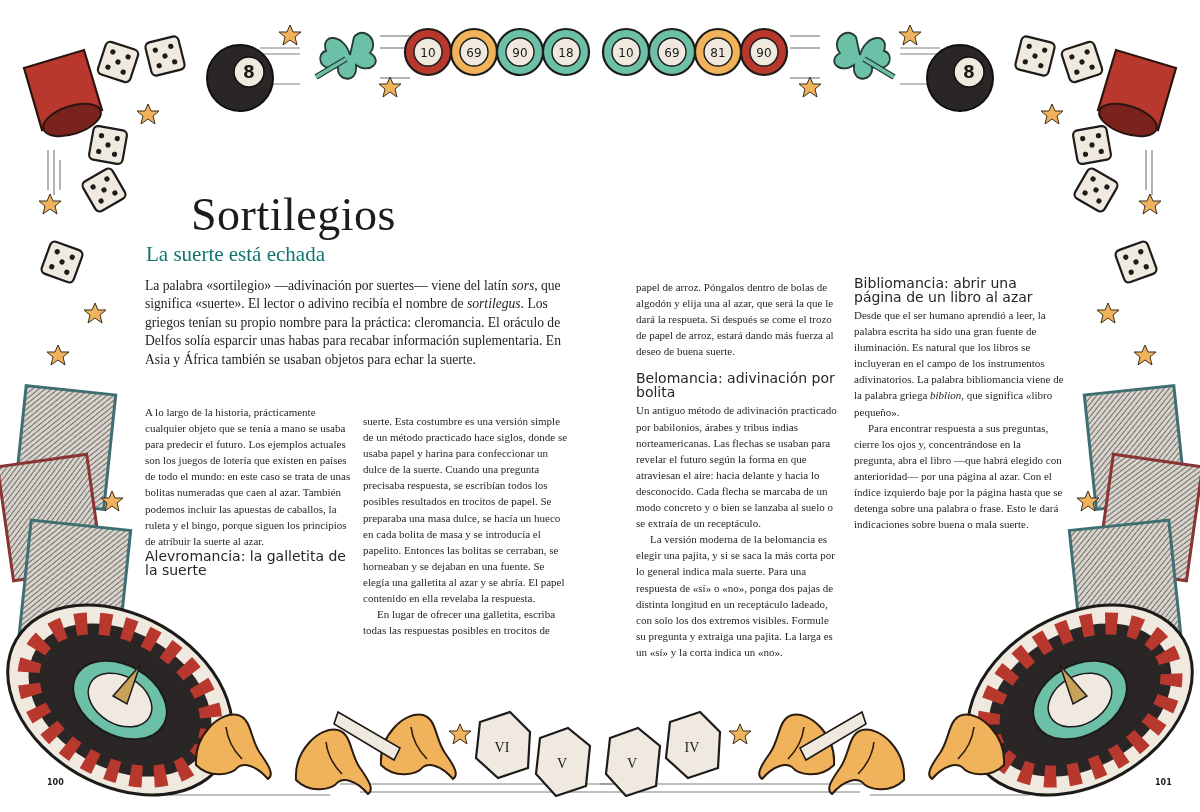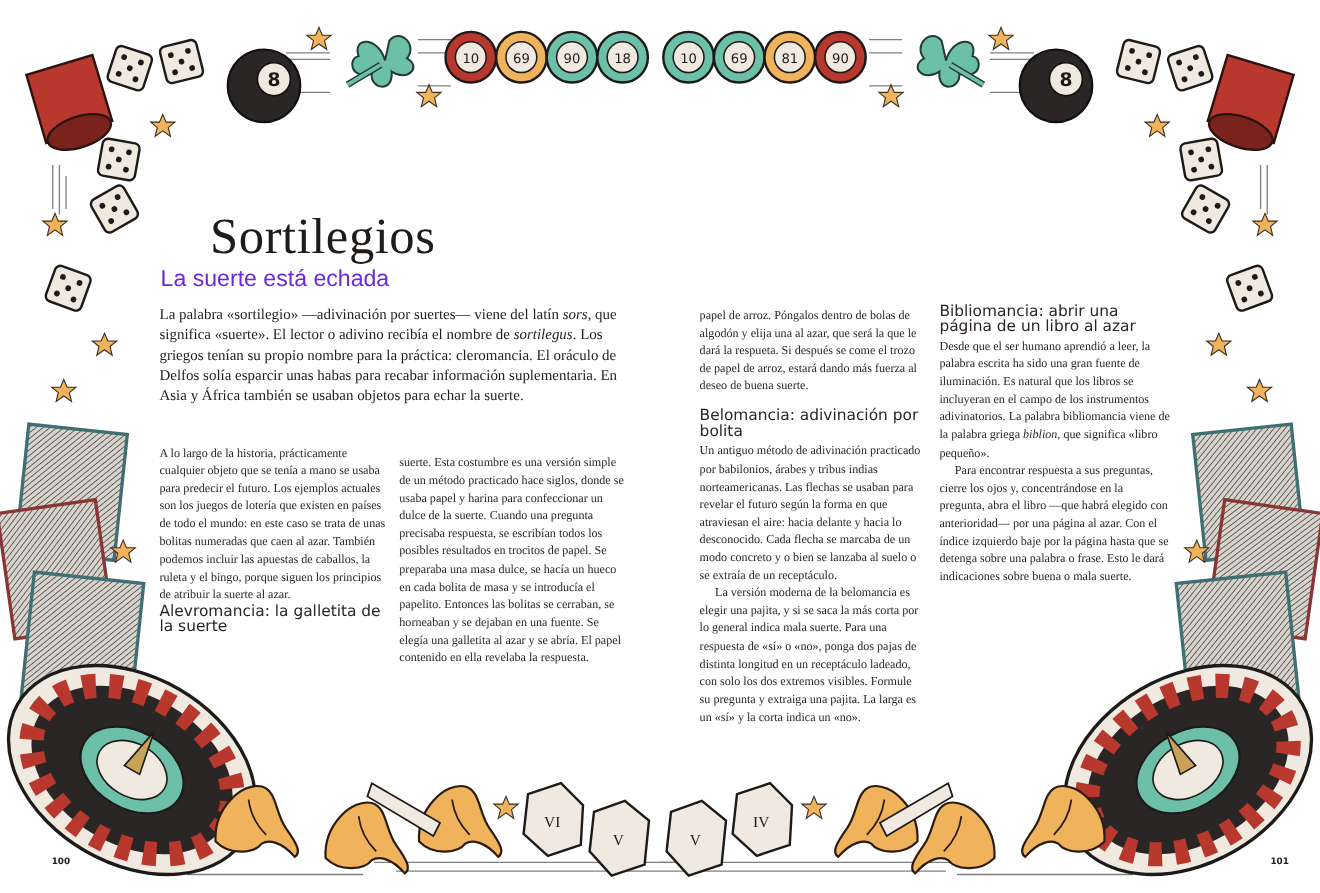--- a/index.html
+++ b/index.html
@@ -1,20 +1,20 @@
 <!DOCTYPE html>
 <html><head>
 <meta charset="utf-8">
 <style>
   html, body { margin:0; padding:0; }
   body { width:1200px; height:812px; background:#ffffff; position:relative; overflow:hidden;
          font-family:"DejaVu Serif", serif; color:#231f1c; }
   .abs { position:absolute; }
   .title { left:143px; top:190px; font-family:"Liberation Serif", serif; font-size:46px; line-height:50px; color:#1f1b18; letter-spacing:0.5px;margin-left:48px; }
-  .subtitle { left:146px; top:242px; font-family:Liberation Sans, sans-serif; font-size:21px; line-height:24px; color:#6d28d9; }
+  .subtitle { left:146px; top:242px; font-family:Liberation Serif, serif; font-size:21px; line-height:24px; color:#0f766e; }
   .intro { left:145px; top:277px; width:420px; font-family:"Liberation Serif", serif; font-size:13.6px; line-height:18.4px; color:#221d1a; }
   .col { font-family:"Liberation Serif", serif; font-size:11px; line-height:16.1px; color:#2b2623; }
   .col p { margin:0; }
   .col p.ind { text-indent:14px; }
   .h2 { font-family:"DejaVu Sans", sans-serif; font-size:14px; line-height:14px; color:#2a2522; margin:10px 0 3px 0; font-weight:normal; }
   .col1 { left:145px; top:404px; width:210px; }
   .col2 { left:363px; top:413px; width:205px; }
   .col3 { left:636px; top:279px; width:204px; }
   .col4 { left:854px; top:276px; width:210px; }
   .pageno { font-family:"DejaVu Sans", sans-serif; font-size:8px; font-weight:bold; color:#222; }
@@ -209,20 +209,21 @@
 
 <div class="abs intro"><span>La palabra «sortilegio» —adivinación por suertes— viene del latín </span><i>sors</i><span>, que significa «suerte». El lector o adivino recibía el nombre de </span><i>sortilegus</i><span>. Los griegos tenían su propio nombre para la práctica: cleromancia. El oráculo de Delfos solía esparcir unas habas para recabar información suplementaria. En Asia y África también se usaban objetos para echar la suerte.</span></div>
 
 <div class="abs col col1">
   <p>A lo largo de la historia, prácticamente cualquier objeto que se tenía a mano se usaba para predecir el futuro. Los ejemplos actuales son los juegos de lotería que existen en países de todo el mundo: en este caso se trata de unas bolitas numeradas que caen al azar. También podemos incluir las apuestas de caballos, la ruleta y el bingo, porque siguen los principios de atribuir la suerte al azar.</p>
   <div class="h2" style="margin-top:0">Alevromancia: la galletita de la suerte</div>
 </div>
 
 <div class="abs col col2">
   <p>suerte. Esta costumbre es una versión simple de un método practicado hace siglos, donde se usaba papel y harina para confeccionar un dulce de la suerte. Cuando una pregunta precisaba respuesta, se escribían todos los posibles resultados en trocitos de papel. Se preparaba una masa dulce, se hacía un hueco en cada bolita de masa y se introducía el papelito. Entonces las bolitas se cerraban, se horneaban y se dejaban en una fuente. Se elegía una galletita al azar y se abría. El papel contenido en ella revelaba la respuesta.</p>
+  <p class="ind">En lugar de ofrecer una galletita, escriba todas las respuestas posibles en trocitos de</p>
 </div>
 
 <div class="abs col col3">
   <p>papel de arroz. Póngalos dentro de bolas de algodón y elija una al azar, que será la que le dará la respueta. Si después se come el trozo de papel de arroz, estará dando más fuerza al deseo de buena suerte.</p>
   <div class="h2" style="margin-top:12px">Belomancia: adivinación por bolita</div>
   <p>Un antiguo método de adivinación practicado por babilonios, árabes y tribus indias norteamericanas. Las flechas se usaban para revelar el futuro según la forma en que atraviesan el aire: hacia delante y hacia lo desconocido. Cada flecha se marcaba de un modo concreto y o bien se lanzaba al suelo o se extraía de un receptáculo.</p>
   <p class="ind">La versión moderna de la belomancia es elegir una pajita, y si se saca la más corta por lo general indica mala suerte. Para una respuesta de «sí» o «no», ponga dos pajas de distinta longitud en un receptáculo ladeado, con solo los dos extremos visibles. Formule su pregunta y extraiga una pajita. La larga es un «sí» y la corta indica un «no».</p>
 </div>
 
 <div class="abs col col4">

